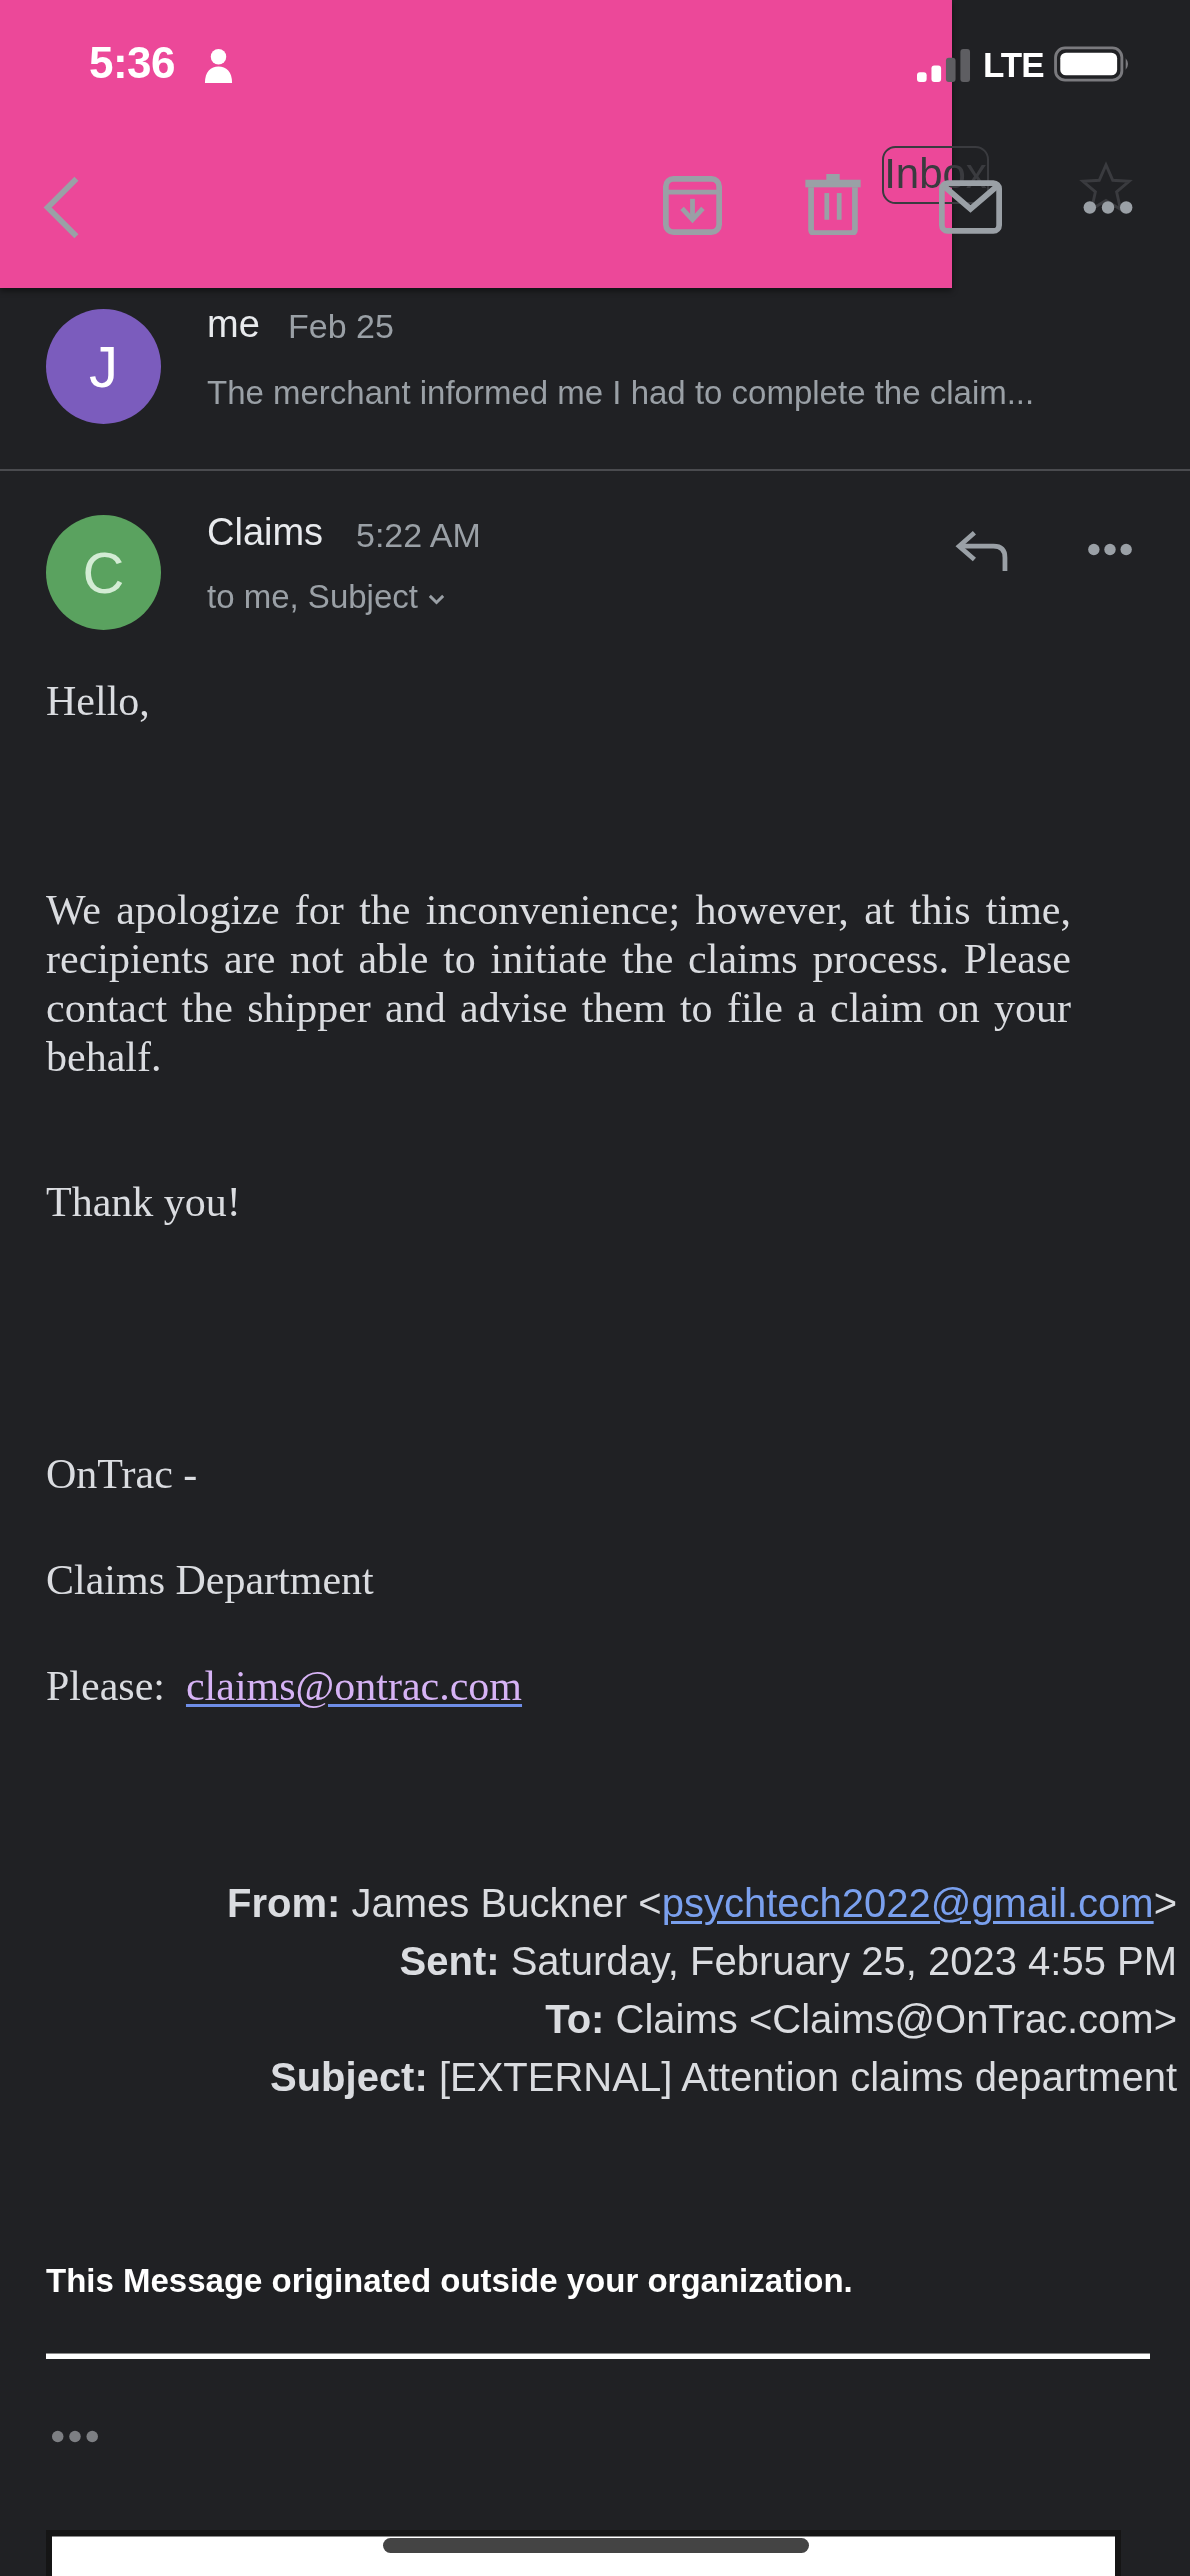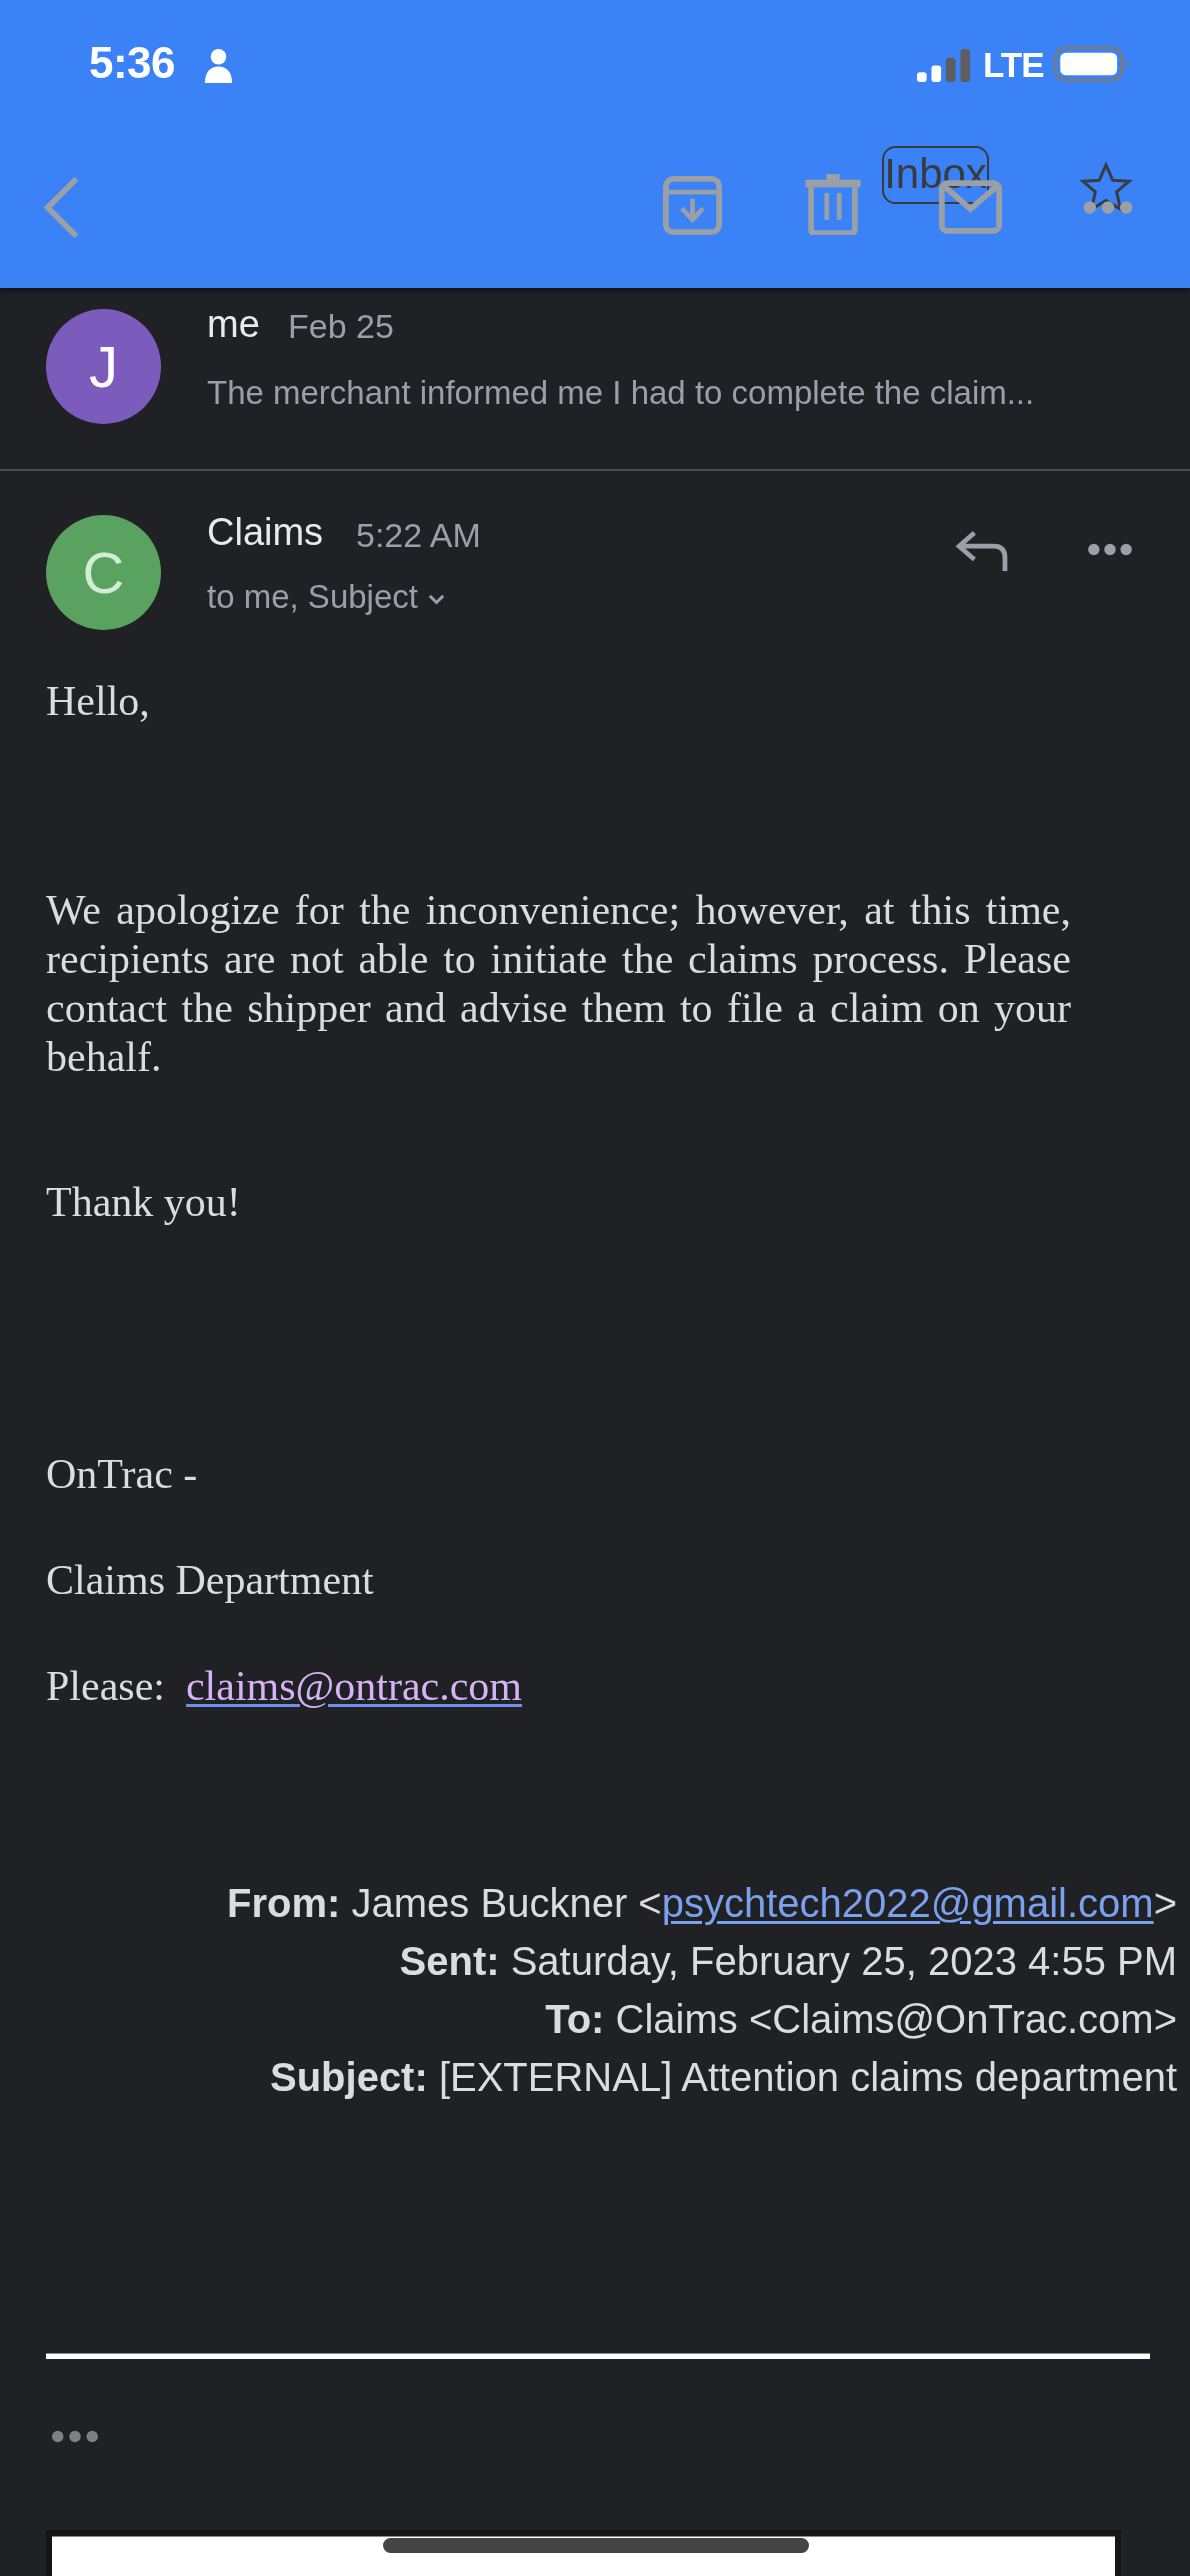--- a/index.html
+++ b/index.html
@@ -6,22 +6,22 @@
   html, body {
     width: 1190px; height: 2576px; overflow: hidden;
     background: #202124;
     font-family: "Liberation Sans", sans-serif;
     color: #e8eaed;
   }
   .app { position: relative; width: 1190px; height: 2576px; background: #202124; }
 
   
   .header {
-    position: absolute; left: 0; top: 0; width: 1190px; height: 288px;
-    background: #3b82f6;
+    position: absolute; left: 0; top: 0; width: 952px; height: 288px;
+    background: #ec4899;
     box-shadow: 0 2.9px 5.8px rgba(0,0,0,0.45);
     z-index: 10;
   }
   .status-time {
     position: absolute; left: 89px; top: 38px;
     font-size: 44px; font-weight: 700; color: #ffffff; letter-spacing: -0.5px;
   }
   .status-person { position: absolute; left: 203px; top: 48px; width: 31px; height: 35px; }
   .signal { position: absolute; left: 917px; top: 49px; width: 54px; height: 33px; }
   .lte {
@@ -221,20 +221,21 @@
     <div>
       <b>To:</b>
       <span>Claims &lt;Claims@OnTrac.com&gt;</span>
     </div>
     <div>
       <b>Subject:</b>
       <span>[EXTERNAL] Attention claims department</span>
     </div>
   </div>
 
+  <div class="ext-notice">This Message originated outside your organization.</div>
   <div class="rule"></div>
 
   <svg class="trimmed-btn" viewBox="0 0 52 24">
     <circle cx="8" cy="12" r="6" fill="#7d7f83"></circle>
     <circle cx="26" cy="12" r="6" fill="#7d7f83"></circle>
     <circle cx="44" cy="12" r="6" fill="#7d7f83"></circle>
   </svg>
 
   <div class="embedded">
     <div class="embedded-inner"></div>

